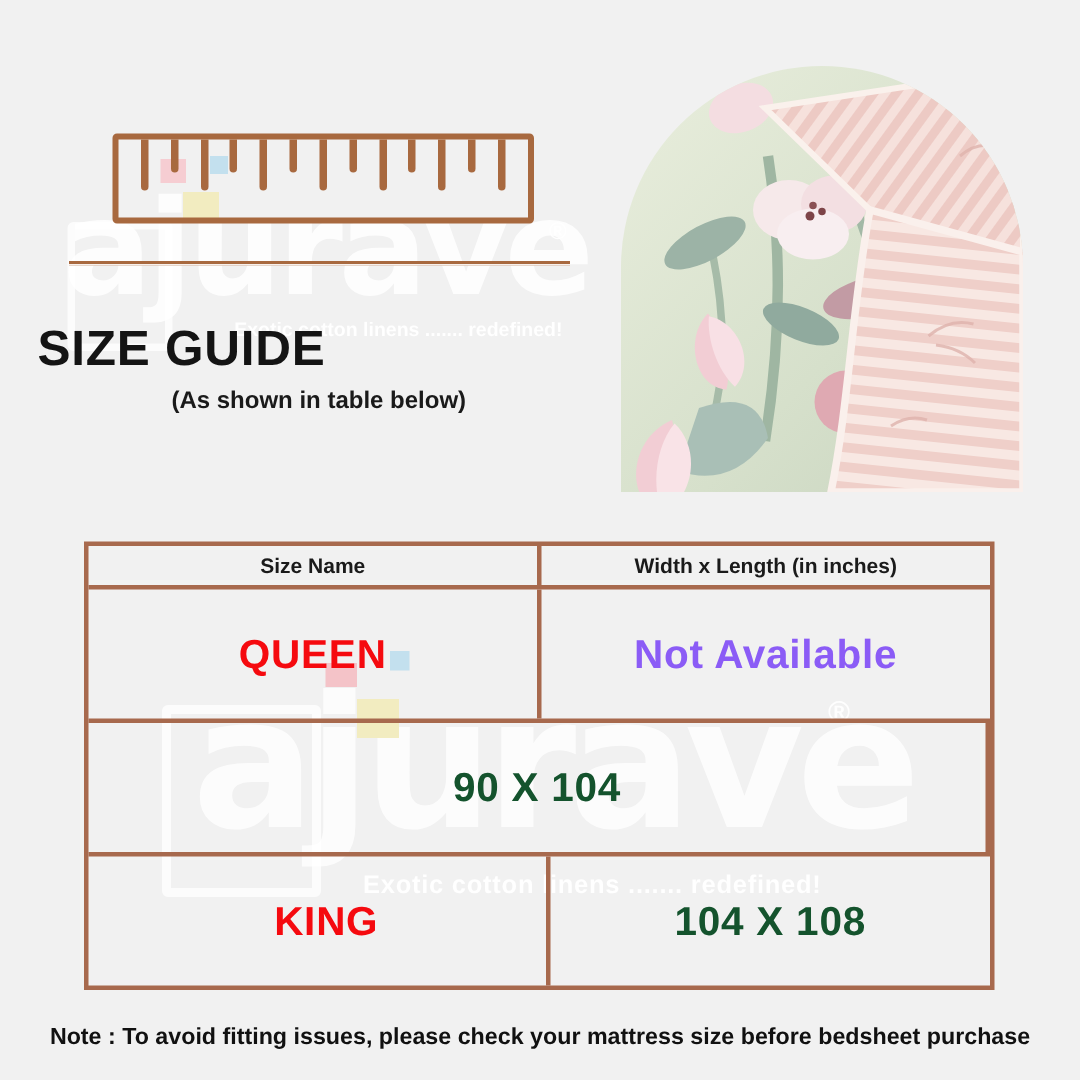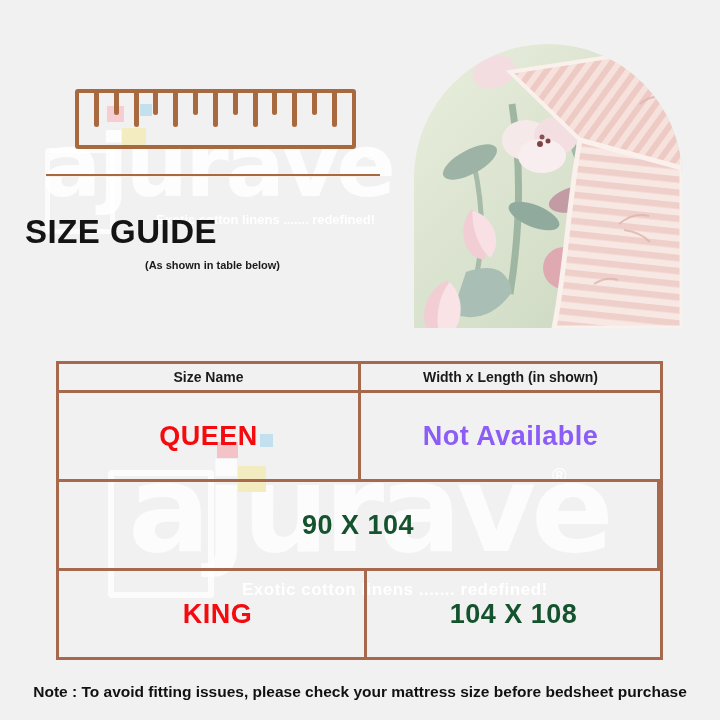--- a/index.html
+++ b/index.html
@@ -53,21 +53,21 @@
     position:absolute; left:46px; top:174px; width:334px; height:3px;
     background:#a8693f; border-bottom:1px solid rgba(255,255,255,0.9);
   }
 
   .title {
     position:absolute; left:25px; top:213px; width:375px; text-align:left;
     font-size:33px; font-weight:800; letter-spacing:0.5px; color:#141414;
   }
   .subtitle {
     position:absolute; left:25px; top:259px; width:375px; text-align:center;
-    font-size:11px; font-weight:600; color:#1a1a1a;
+    font-size:16px; font-weight:600; color:#1a1a1a;
   }
 
   
   .photo {
     position:absolute; left:414px; top:44px; width:268px; height:284px;
     border-radius:140px 140px 0 0; overflow:hidden;
   }
   .photo svg { display:block; width:100%; height:100%; }
 
   
@@ -210,21 +210,21 @@
           <path d="M205 180 q 14 -12 30 -8 M210 186 q 16 2 26 12"></path>
           <path d="M226 60 q 12 -10 24 -6"></path>
           <path d="M180 240 q 12 -8 24 -4"></path>
         </g>
       </svg>
     </div>
 
     <div class="size-table">
       <div class="thead">
         <div class="th">Size Name</div>
-        <div class="th">Width x Length (in shown)</div>
+        <div class="th">Width x Length (in inches)</div>
       </div>
 
       <div class="trow">
         <div class="cell">
           <div class="size-label">QUEEN</div>
         </div>
         <div class="cell">
           <div class="value blue">Not Available</div>
         </div>
       </div>

